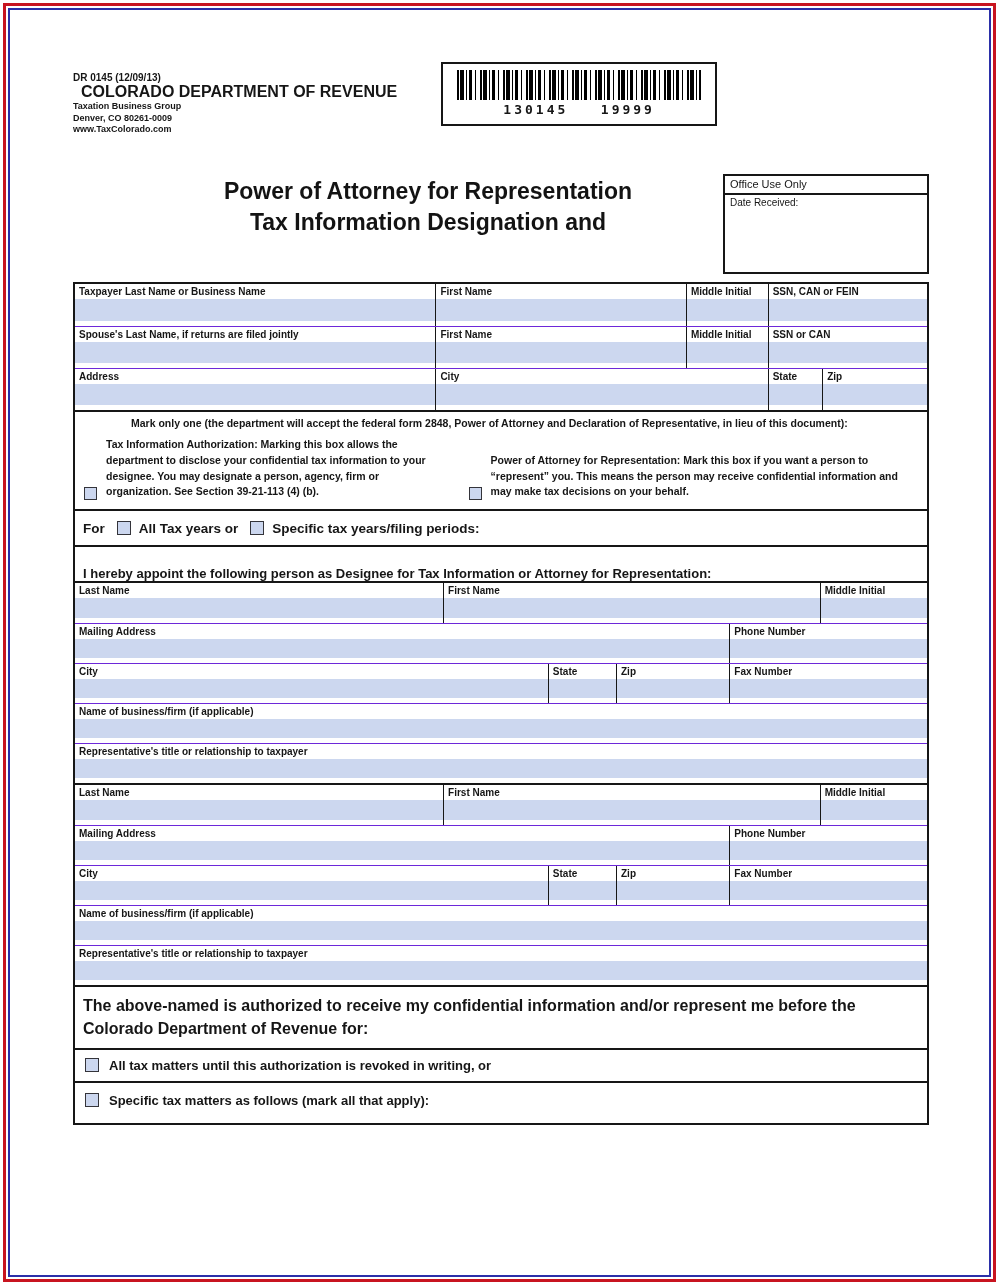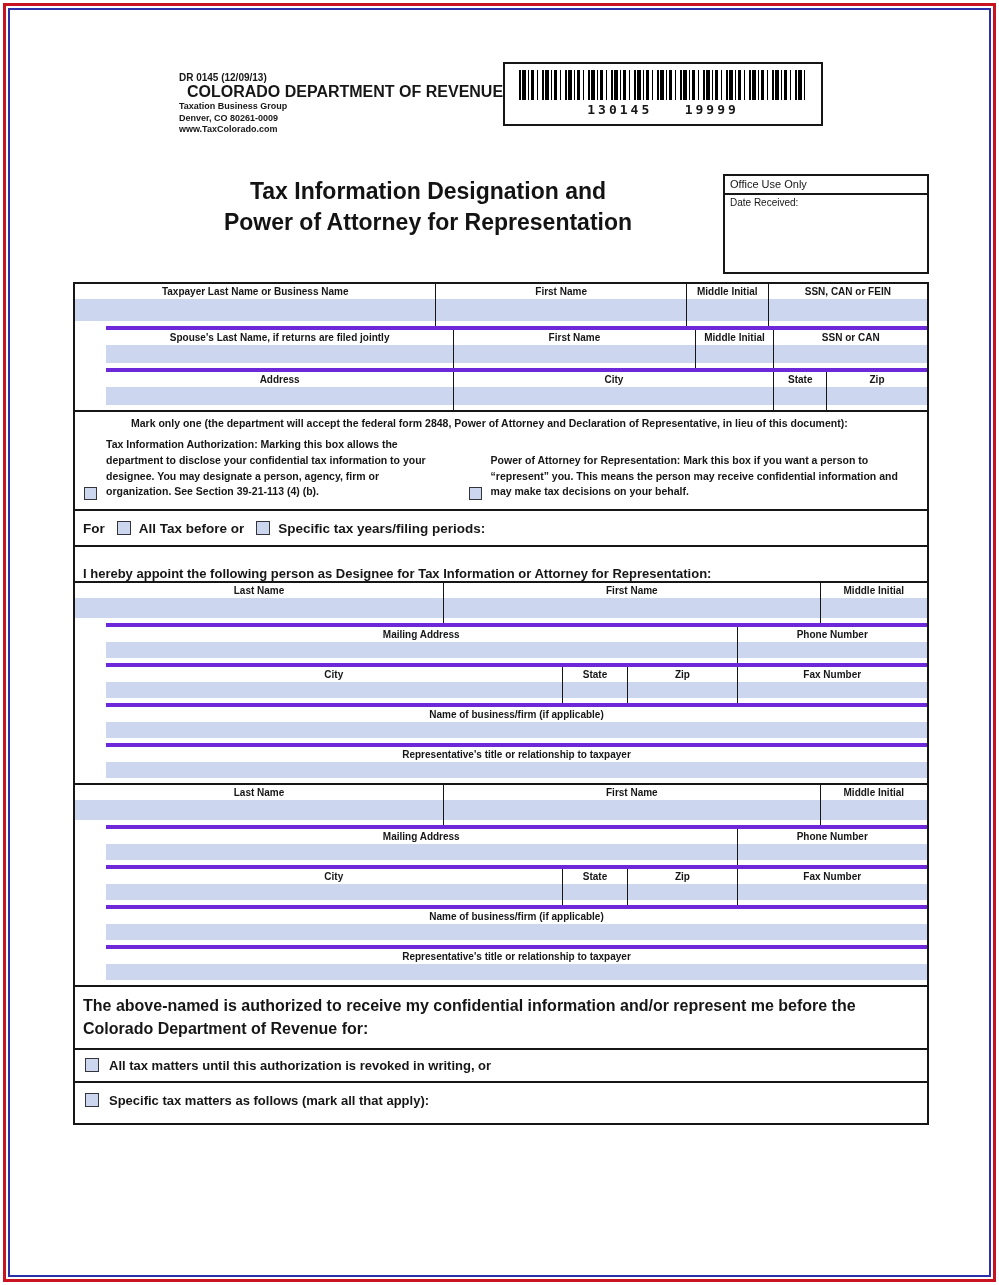--- a/index.html
+++ b/index.html
@@ -7,26 +7,26 @@
   body {
     font-family: "Liberation Sans", "DejaVu Sans", sans-serif;
     color: #161616;
     -webkit-font-smoothing: antialiased;
   }
   .page { width: 999px; height: 1285px; padding: 3px; background: #fff; }
   .red-frame { height: 100%; border: 3px solid #c81420; padding: 2px; }
   .blue-frame { height: 100%; border: 2px solid #2b2fa8; padding: 52px 60px 0 63px; overflow: hidden; }
 
   
-  .hdr-row { display: flex; justify-content: center; align-items: flex-start; }
+  .hdr-row { display: flex; justify-content: flex-start; align-items: flex-start; gap: 44px; }
   .agency { margin-top: 10px; font-weight: bold; }
   .agency-l1 { font-size: 10px; }
   .agency-l2 { font-size: 16px; margin-left: 8px; }
   .agency-sm { font-size: 9px; line-height: 1.3; }
-  .barcode-box { width: 320px; height: 64px; border: 2px solid #161616; padding: 6px 14px 0; }
+  .barcode-box { width: 276px; height: 64px; border: 2px solid #161616; padding: 6px 14px 0; }
   .bars {
     height: 30px;
     background: repeating-linear-gradient(90deg,
       #000 0 2px, #fff 2px 3px, #000 3px 7px, #fff 7px 9px, #000 9px 10px,
       #fff 10px 12px, #000 12px 15px, #fff 15px 18px, #000 18px 19px, #fff 19px 23px);
   }
   .barcode-num {
     font-family: "DejaVu Sans Mono", "Liberation Mono", monospace;
     font-size: 13px; font-weight: bold; letter-spacing: 3px;
     white-space: pre; text-align: center; margin-top: 2px;
@@ -39,25 +39,25 @@
   .office-box { width: 206px; border: 2px solid #161616; font-weight: normal; height: 100px; }
   .office-title { font-size: 11px; padding: 2px 5px 3px; border-bottom: 2px solid #161616; }
   .office-label { font-size: 10px; padding: 2px 5px; }
   .office-space { height: 52px; }
 
   
   .form-table { border: 2px solid #161616; margin-top: 6px; font-weight: bold; }
   .sect { border-top: 2px solid #161616; }
   .sect:first-child { border-top: none; }
   .frow { display: flex; min-height: 42px; }
-  .frow + .frow { border-top: 4px solid #6d28d9; margin-left: 31px; }
+  .frow + .frow { border-top: 1px solid #6d28d9; }
   .d-row { min-height: 40px; }
   .cell { display: flex; flex-direction: column; border-left: 1px solid #161616; padding-bottom: 5px; }
   .cell:first-child { border-left: none; }
-  .lbl { font-size: 10px; line-height: 1.2; padding: 2px 4px 1px; text-align: center; }
+  .lbl { font-size: 10px; line-height: 1.2; padding: 2px 4px 1px; }
   .inp { flex: 1; background: #ccd7ef; min-height: 15px; }
 
   
   .w-t1 { flex: 0 0 42.3%; } .w-t2 { flex: 0 0 29.4%; } .w-t3 { flex: 0 0 9.6%; } .w-t4 { flex: 1; }
   .w-a2 { flex: 0 0 39.0%; } .w-a3 { flex: 0 0 6.4%; }  .w-a4 { flex: 1; }
   
   .w-d1 { flex: 0 0 43.2%; } .w-d2 { flex: 0 0 44.2%; } .w-d3 { flex: 1; }
   .w-d4 { flex: 0 0 76.8%; } .w-d5 { flex: 1; }
   .w-d6 { flex: 0 0 55.5%; } .w-d7 { flex: 0 0 8.0%; } .w-d8 { flex: 0 0 13.3%; } .w-d9 { flex: 1; }
   .w-full { flex: 1; }
@@ -100,22 +100,22 @@
         <div class="agency-sm">www.TaxColorado.com</div>
       </div>
       <div class="barcode-box">
         <div class="bars"></div>
         <div class="barcode-num">130145   19999</div>
       </div>
     </div>
 
     <div class="title-row">
       <div class="title-wrap">
+        <div class="title-line">Power of Attorney for Representation</div>
         <div class="title-line">Tax Information Designation and</div>
-        <div class="title-line">Power of Attorney for Representation</div>
       </div>
       <div class="office-box">
         <div class="office-title">Office Use Only</div>
         <div class="office-label">Date Received:</div>
         <div class="office-space"></div>
       </div>
     </div>
 
     <div class="form-table">
 
@@ -186,21 +186,21 @@
           <div class="opt opt2">
             <span class="cb"></span>
             <span>Power of Attorney for Representation: Mark this box if you want a person to “represent” you. This means the person may receive confidential information and may make tax decisions on your behalf.</span>
           </div>
         </div>
       </div>
 
       <div class="sect s-years">
         <span>For</span>
         <span class="cb cb-lg"></span>
-        <span>All Tax before or</span>
+        <span>All Tax years or</span>
         <span class="cb cb-lg"></span>
         <span>Specific tax years/filing periods:</span>
       </div>
 
       <div class="sect s-appoint">
         <span>I hereby appoint the following person as Designee for Tax Information or Attorney for Representation:</span>
       </div>
 
       <div class="sect">
         <div class="frow d-row">

